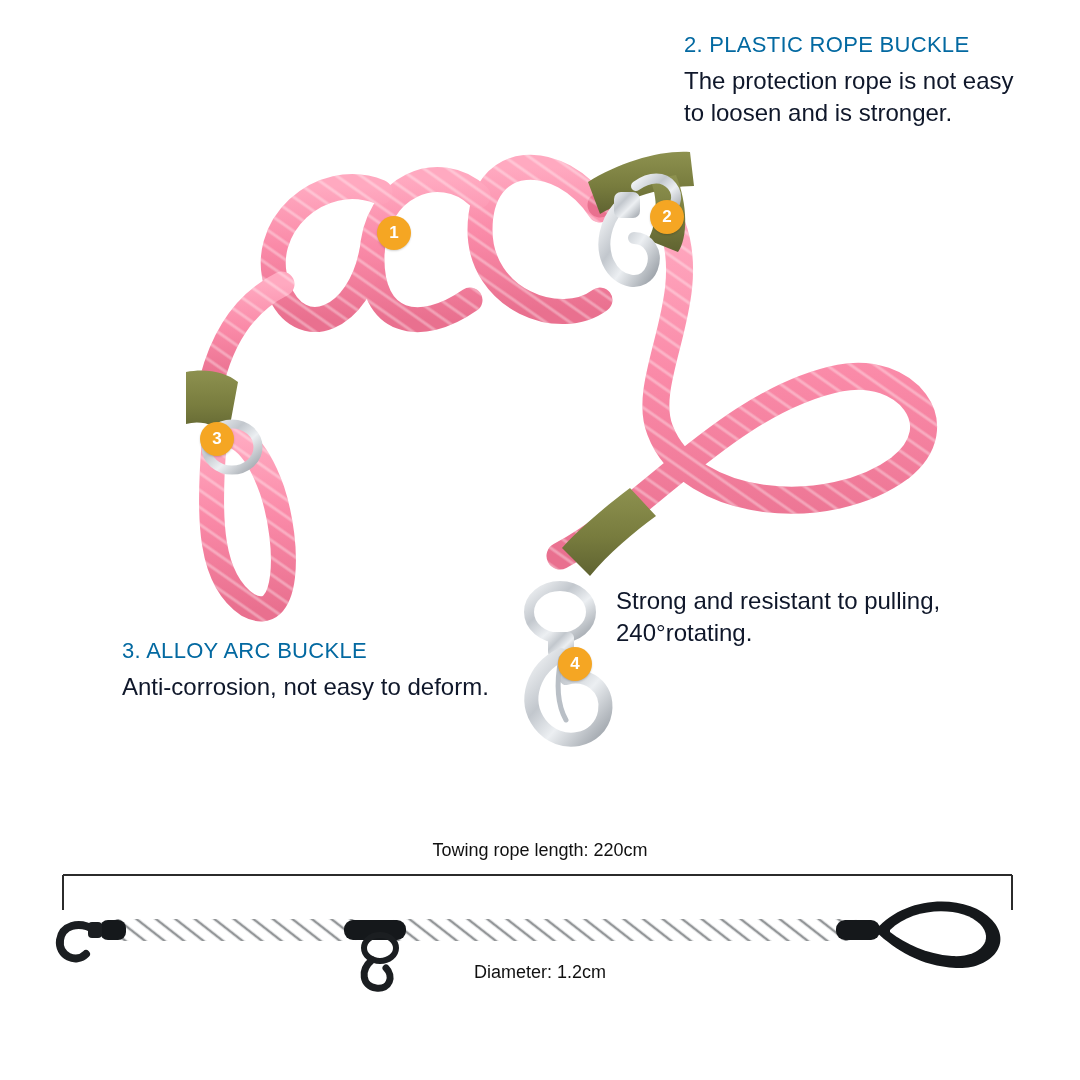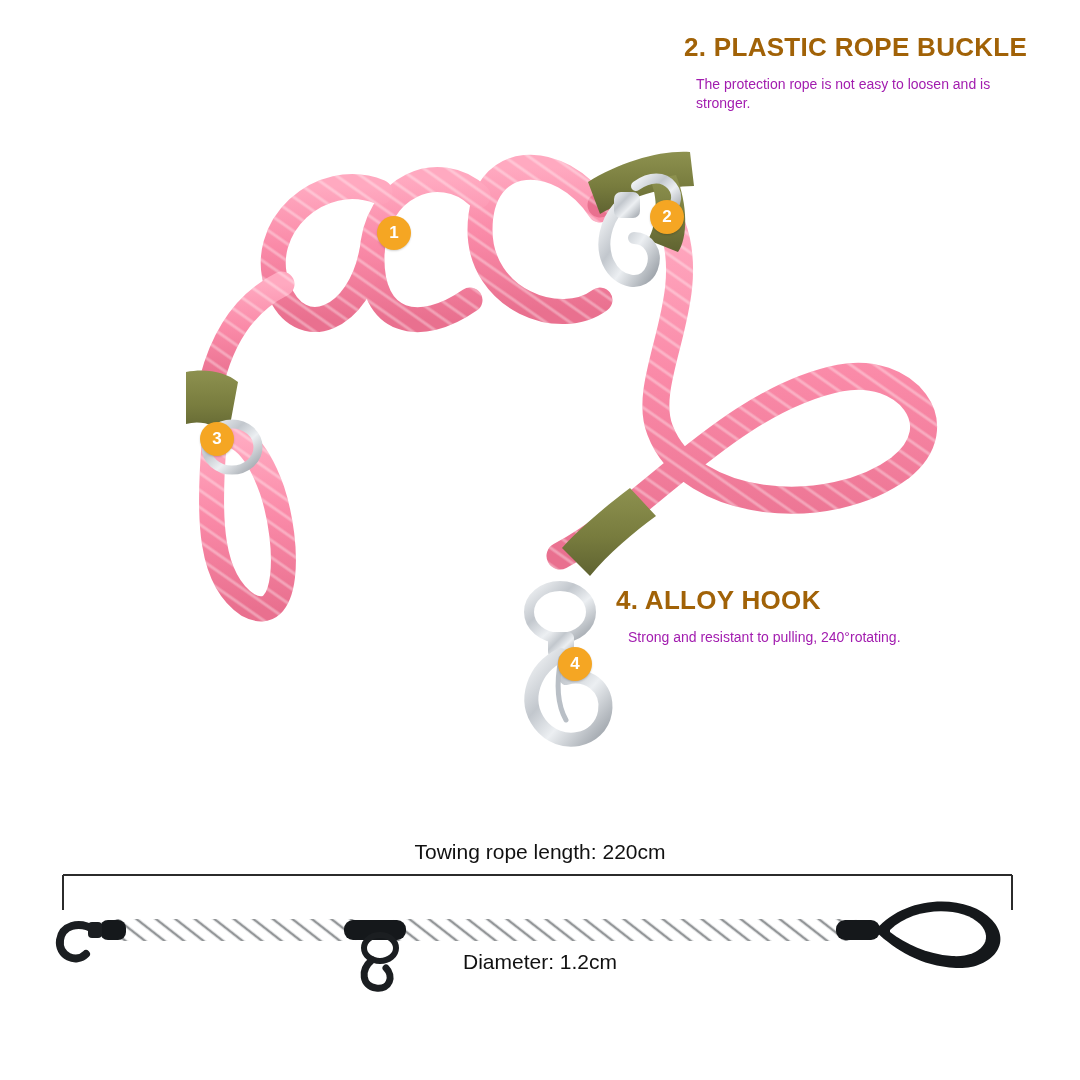--- a/index.html
+++ b/index.html
@@ -16,32 +16,32 @@
     color: #1a1a1a;
   }
   .stage {
     position: absolute;
     inset: 0;
   }
 
   
   .callout { position: absolute; }
   .callout .title {
-    font-size: 26px;
-    font-weight: bold;
+    font-size: 22px;
+    font-weight: normal;
     letter-spacing: 0.3px;
-    color: #a16207;
+    color: #0369a1;
     margin: 0 0 7px 0;
     white-space: nowrap;
   }
   .callout .desc {
-    font-size: 14px;
+    font-size: 24px;
     font-weight: normal;
-    color: #a21caf;
-    margin: 12px;
+    color: #0f172a;
+    margin: 0;
     line-height: 1.35;
   }
   .callout.wrap .desc { white-space: normal; width: 350px; }
 
   #callout-1 { left: 24px;  top: 108px; }
   #callout-2 { left: 684px; top: 32px; }
   #callout-3 { left: 122px; top: 638px; }
   #callout-4 { left: 616px; top: 585px; }
 
   
@@ -61,26 +61,26 @@
   }
   #badge-1 { left: 377px; top: 216px; }
   #badge-2 { left: 650px; top: 200px; }
   #badge-3 { left: 200px; top: 422px; }
   #badge-4 { left: 558px; top: 647px; }
 
   
   .spec-area { position: absolute; left: 0; top: 820px; width: 1080px; height: 260px; }
   .spec-label {
     position: absolute;
-    font-size: 21px;
+    font-size: 18px;
     color: #111;
     white-space: nowrap;
   }
   #spec-length { left: 50%; transform: translateX(-50%); top: 20px; }
-  #spec-diameter { left: 50%; transform: translateX(-50%); top: 130px; }
+  #spec-diameter { left: 50%; transform: translateX(-50%); top: 142px; }
 
   svg { display: block; }
   .product-svg { position: absolute; left: 0; top: 0; }
 </style>
 </head>
 <body>
 
 <div class="stage">
 
   <svg class="product-svg" width="1080" height="820" viewBox="0 0 1080 820">
@@ -185,23 +185,26 @@
       <path d="M561 658 C 556 684, 558 706, 566 720" fill="none" stroke="#b9bfc6" stroke-width="5" stroke-linecap="round"></path>
     </g>
   </svg>
 
 
   <div class="callout wrap" id="callout-2">
     <p class="title">2. PLASTIC ROPE BUCKLE</p>
     <p class="desc">The protection rope is not easy to loosen and is stronger.</p>
   </div>
 
+  <div class="callout" id="callout-3">
+    <p class="title">3. ALLOY ARC BUCKLE</p>
+    <p class="desc">Anti-corrosion, not easy to deform.</p>
+  </div>
 
   <div class="callout" id="callout-4">
-    <p class="title">4. ALLOY HOOK</p>
     <p class="desc">Strong and resistant to pulling, 240°rotating.</p>
   </div>
 
   <div class="badge" id="badge-1">1</div>
   <div class="badge" id="badge-2">2</div>
   <div class="badge" id="badge-3">3</div>
   <div class="badge" id="badge-4">4</div>
 
   <div class="spec-area">
     <div class="spec-label" id="spec-length">Towing rope length: 220cm</div>

